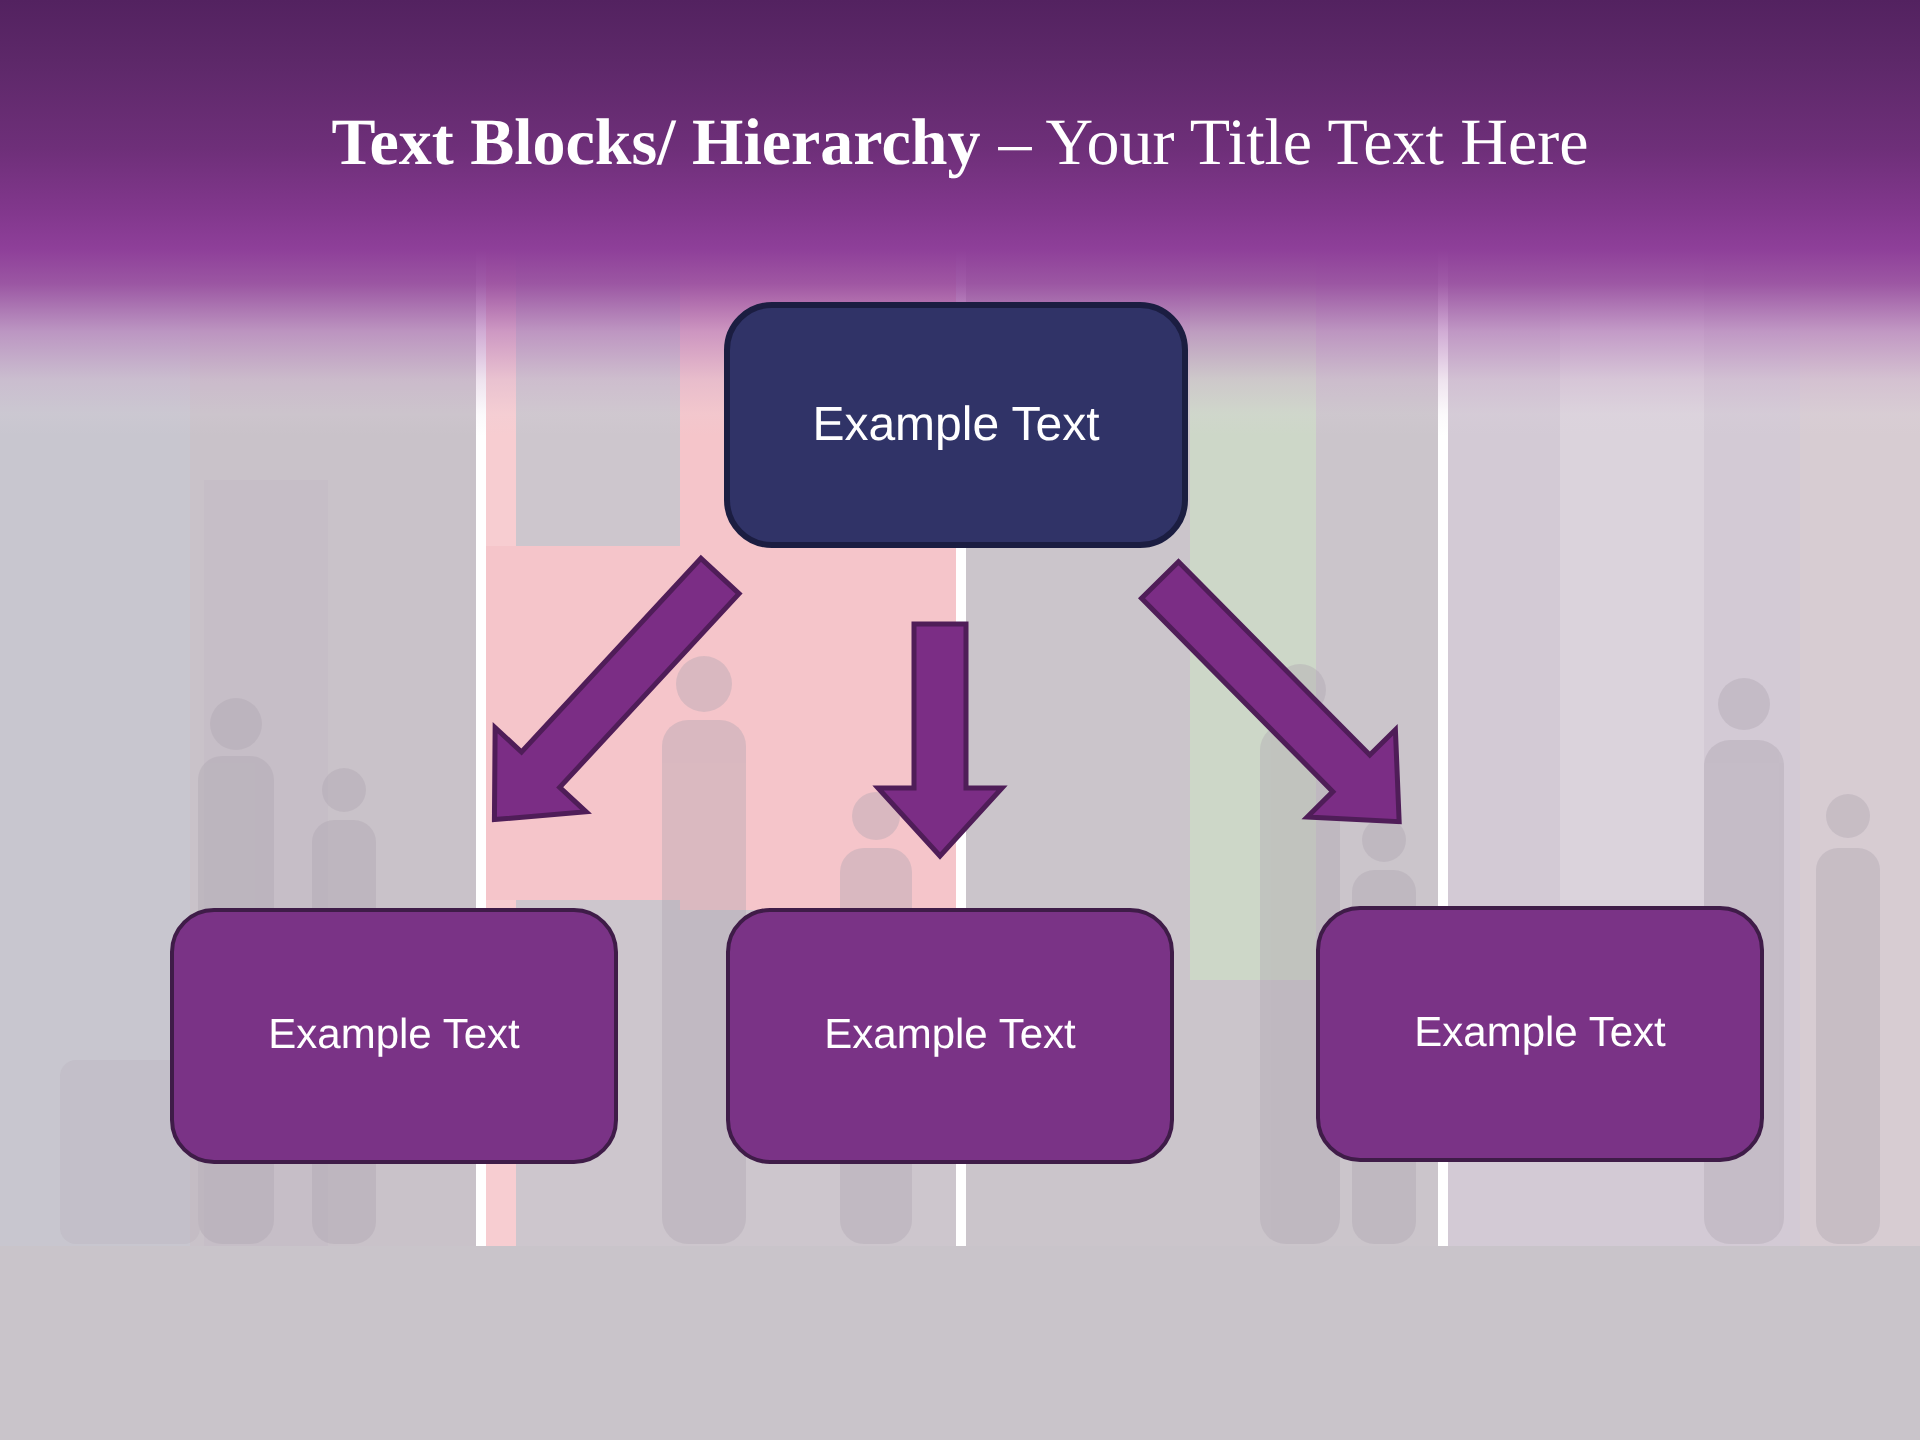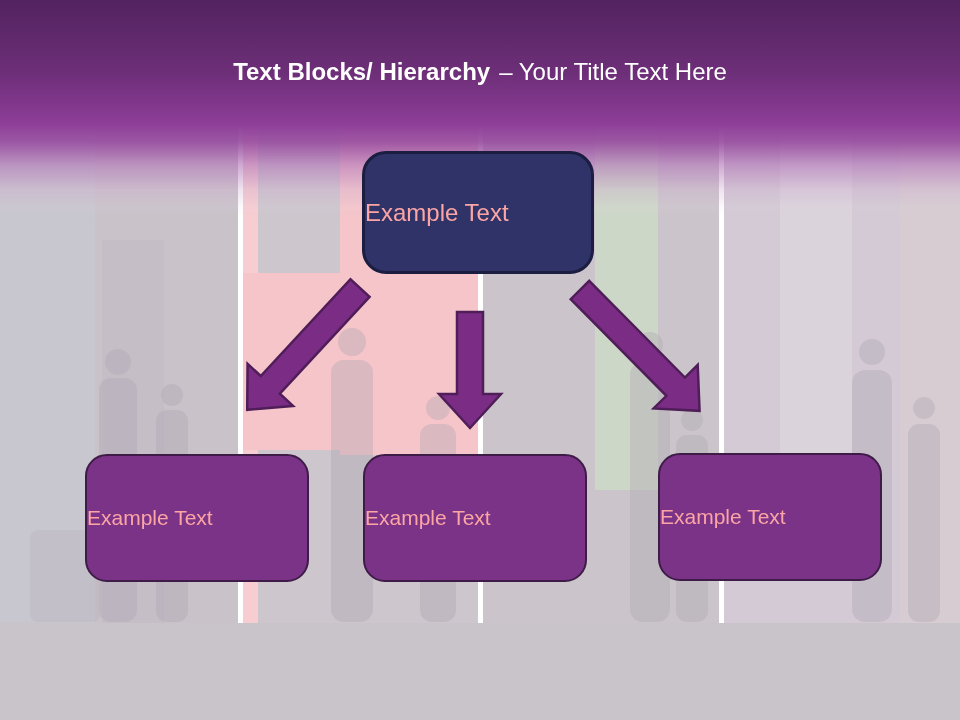--- a/index.html
+++ b/index.html
@@ -27,27 +27,27 @@
   .sil{position:absolute;inset:0;}
 
   
   .header{position:absolute;left:0;top:0;width:960px;height:218px;
     background:linear-gradient(180deg,
       #532260 0%, #5d2869 14%, #6e2f79 34%, #81378c 48%, #8e3f99 57%,
       rgba(150,74,158,.90) 65%, rgba(180,120,186,.62) 76%,
       rgba(206,172,206,.34) 87%, rgba(226,212,226,.12) 95%,
       rgba(236,229,236,0) 100%);}
   .title{position:absolute;left:0;top:52px;width:100%;text-align:center;
-    color:#ffffff;font-size:24px;line-height:40px;white-space:nowrap;}
+    color:#ffffff;font-size:33px;line-height:40px;white-space:nowrap;font-family:Liberation Serif, serif;}
   .title .bold{font-weight:700;}
   .title .reg{font-weight:400;margin-left:9px;}
 
   
-  .node{position:absolute;display:flex;align-items:center;justify-content:flex-start;
-    color:#fca5a5;text-align:center;z-index:3;}
+  .node{position:absolute;display:flex;align-items:center;justify-content:center;
+    color:#ffffff;text-align:center;z-index:3;}
   .root{left:362px;top:151px;width:226px;height:117px;background:#303367;
     border:3px solid #1b1d41;border-radius:24px;font-size:24px;}
   .child{width:220px;height:124px;background:#7a3386;
     border:2px solid #3f1c48;border-radius:22px;font-size:21px;}
   .c1{left:85px;top:454px;}
   .c2{left:363px;top:454px;}
   .c3{left:658px;top:453px;}
 
   .arrows{position:absolute;left:0;top:0;z-index:2;}
 </style>

